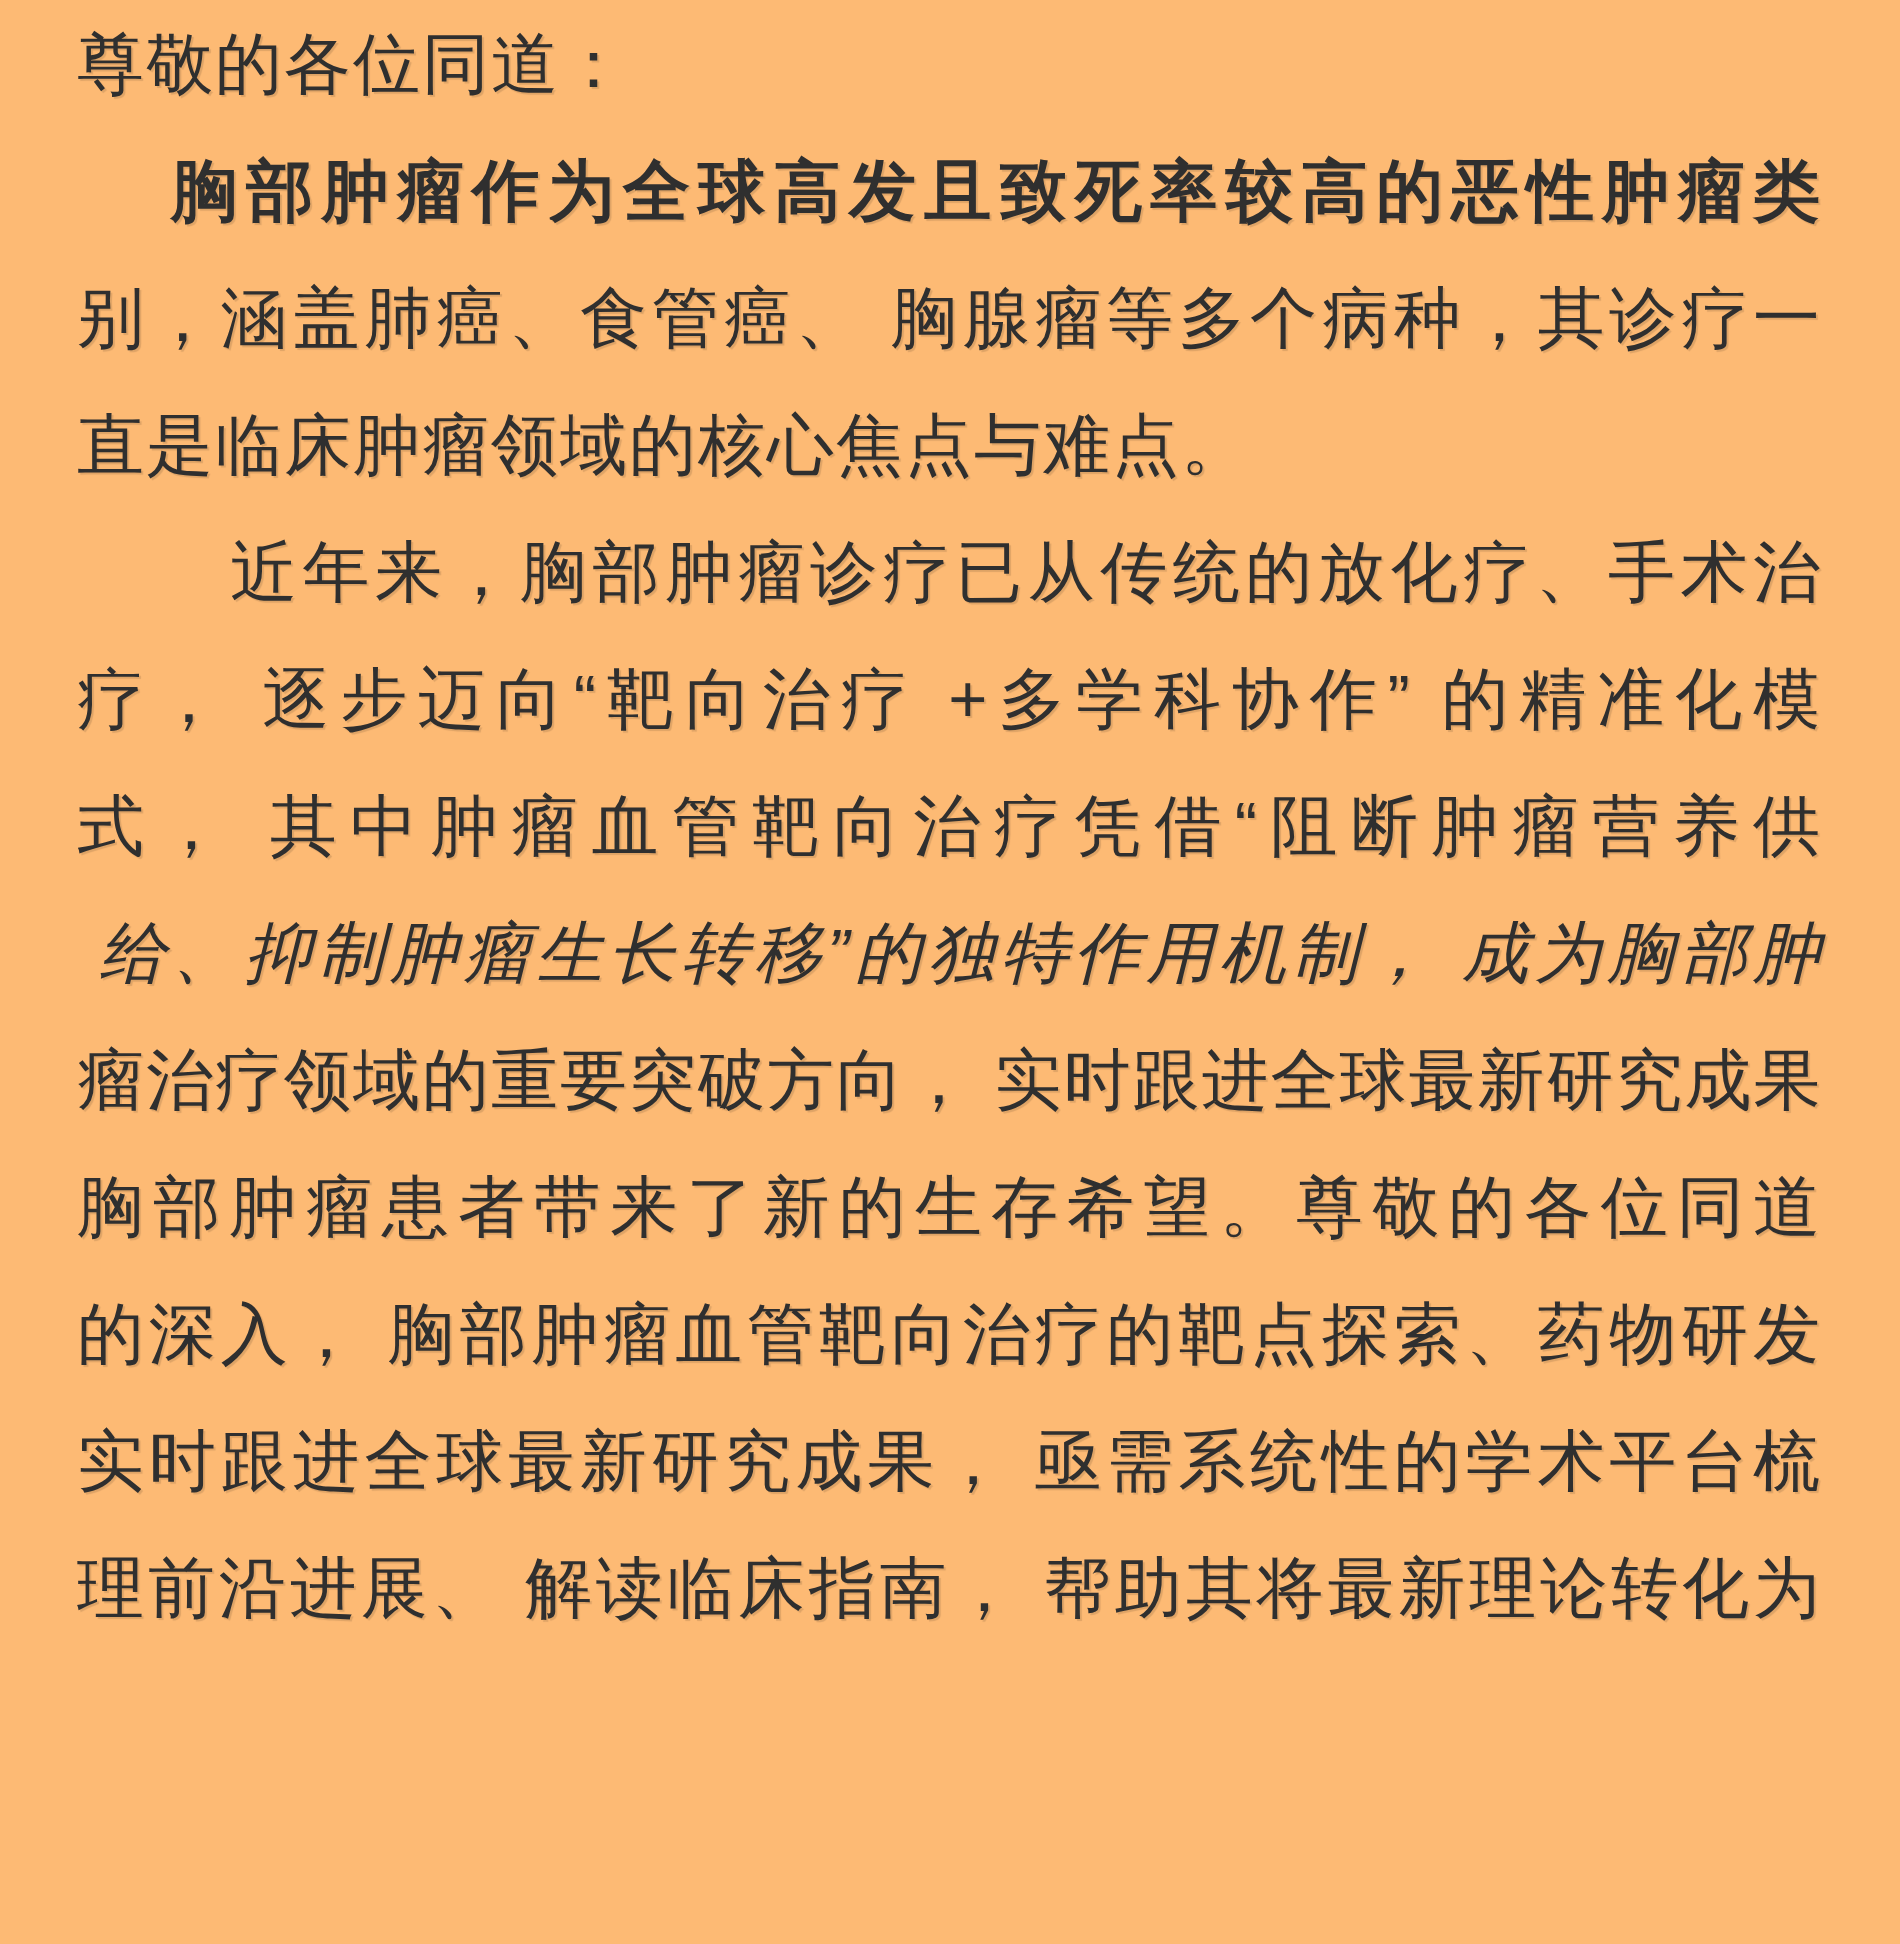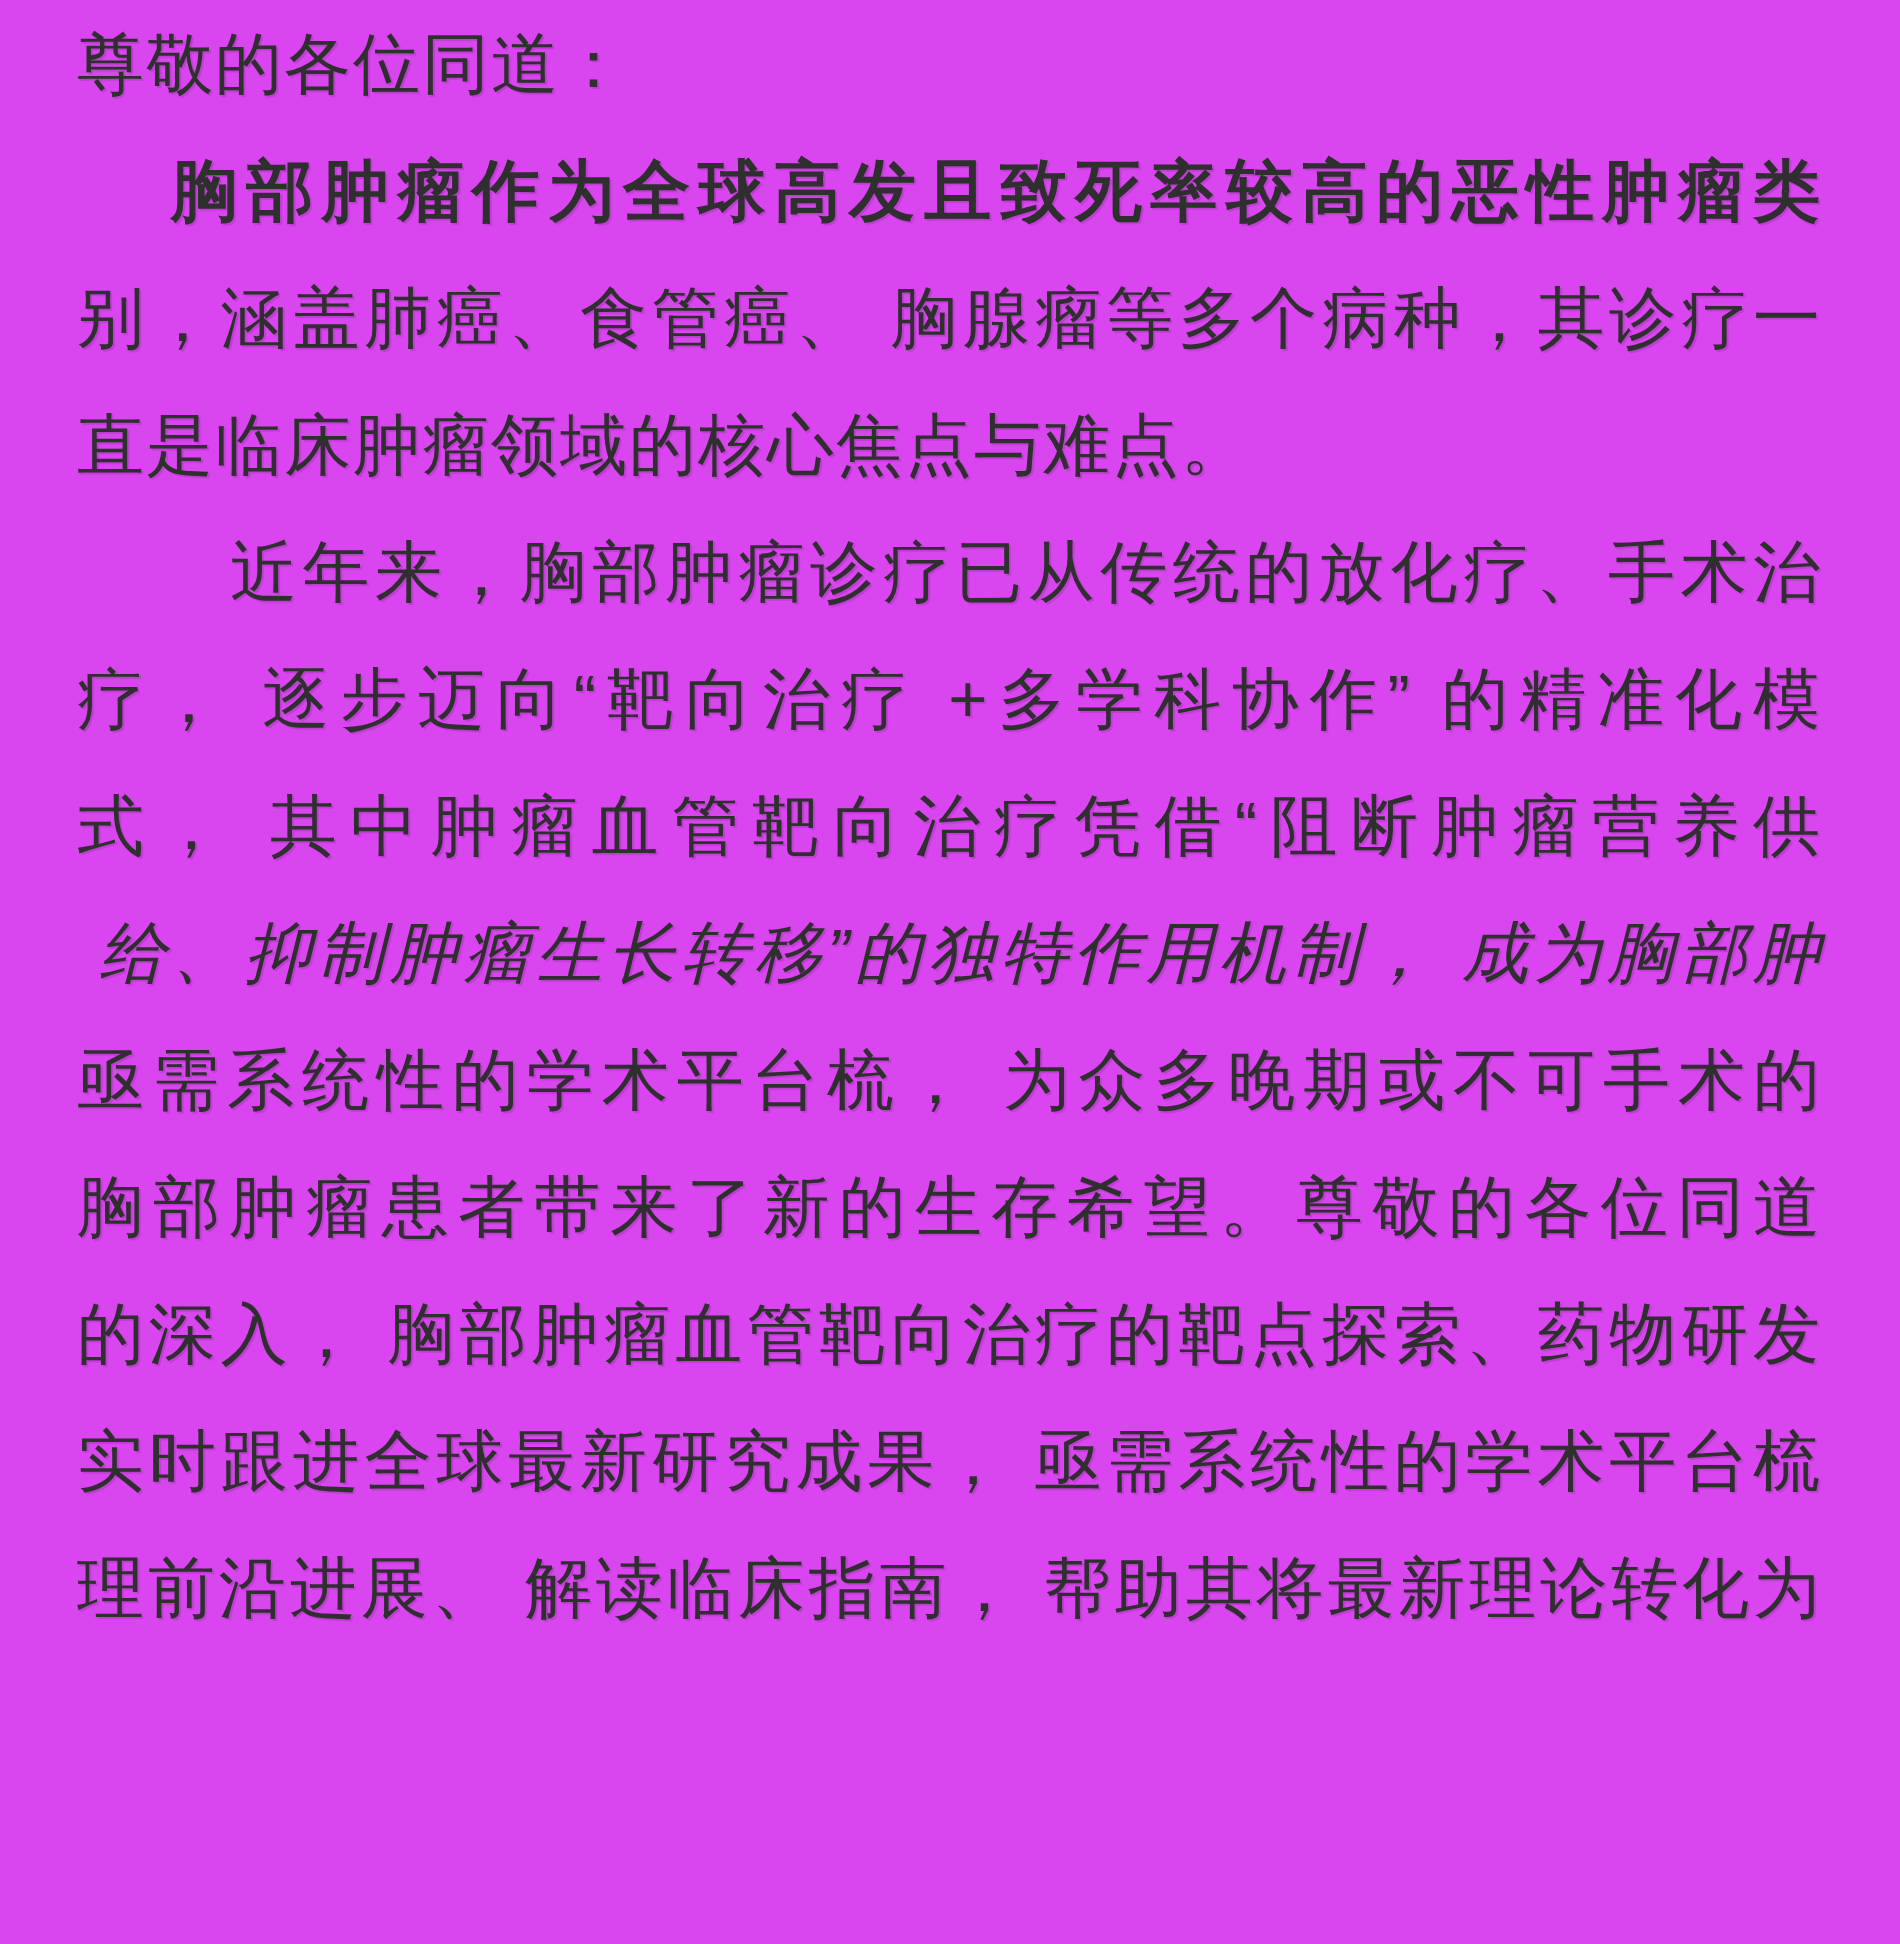--- a/index.html
+++ b/index.html
@@ -11,21 +11,21 @@
     width: 1901px;
     height: 1944px;
     overflow: hidden;
     font-family: "Liberation Sans", sans-serif;
   }
   .page {
     box-sizing: border-box;
     width: 1901px;
     height: 1944px;
     padding: 0 79px 0 77px;
-    background: #d946ef;
+    background: #fdba74;
   }
   .line {
     height: 127px;
     line-height: 127px;
     font-size: 67px;
     font-weight: 500;
     letter-spacing: 2px;
     color: #2f2f2f;
     text-shadow: 2px 2px 1px rgba(0,0,0,0.12);
     white-space: nowrap;
@@ -46,19 +46,19 @@
 
 <div class="page">
   <div class="line align-left">尊敬的各位同道：</div>
   <div class="line indent-p2">胸部肿瘤作为全球高发且致死率较高的恶性肿瘤类</div>
   <div class="line">别，涵盖肺癌、食管癌、 胸腺瘤等多个病种，其诊疗一</div>
   <div class="line align-left">直是临床肿瘤领域的核心焦点与难点。</div>
   <div class="line indent-p3">近年来，胸部肿瘤诊疗已从传统的放化疗、手术治</div>
   <div class="line">疗， 逐步迈向“靶向治疗 +多学科协作” 的精准化模</div>
   <div class="line">式， 其中肿瘤血管靶向治疗凭借“阻断肿瘤营养供</div>
   <div class="line indent-sm">给、抑制肿瘤生长转移”的独特作用机制， 成为胸部肿</div>
-  <div class="line">亟需系统性的学术平台梳， 为众多晚期或不可手术的</div>
+  <div class="line">瘤治疗领域的重要突破方向， 实时跟进全球最新研究成果</div>
   <div class="line">胸部肿瘤患者带来了新的生存希望。尊敬的各位同道</div>
   <div class="line">的深入， 胸部肿瘤血管靶向治疗的靶点探索、药物研发</div>
   <div class="line">实时跟进全球最新研究成果， 亟需系统性的学术平台梳</div>
   <div class="line">理前沿进展、 解读临床指南， 帮助其将最新理论转化为</div>
 </div>
 
 
 </body></html>

